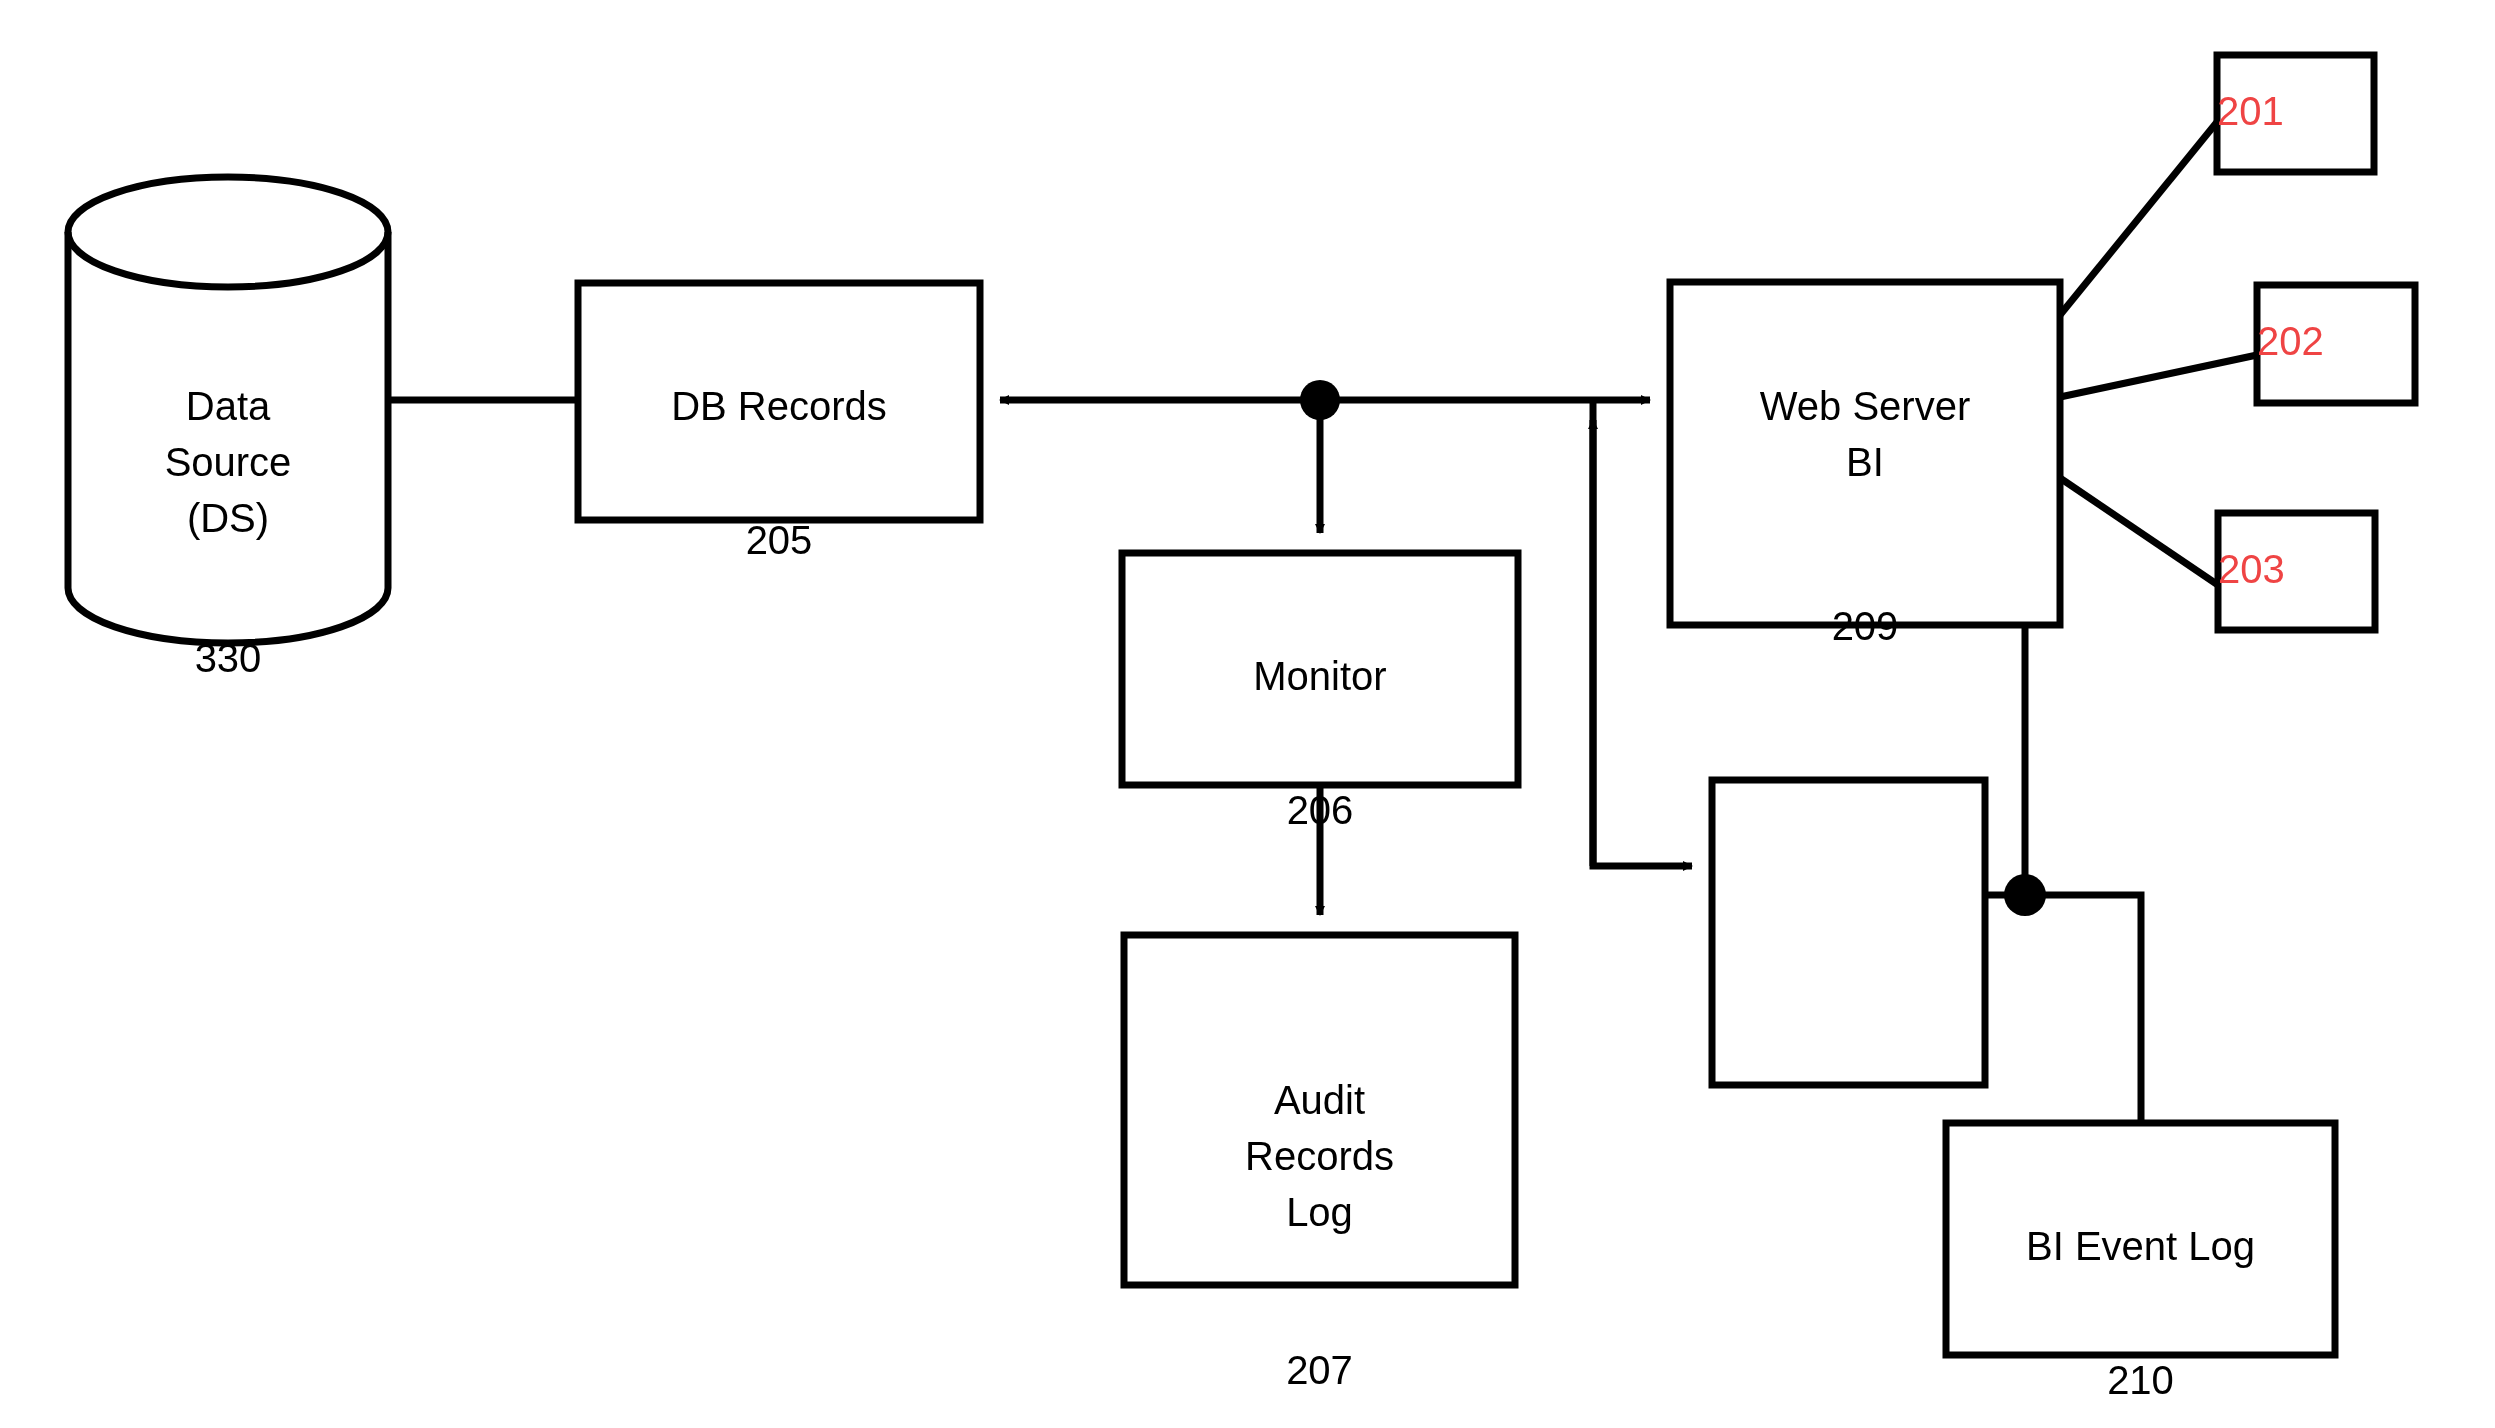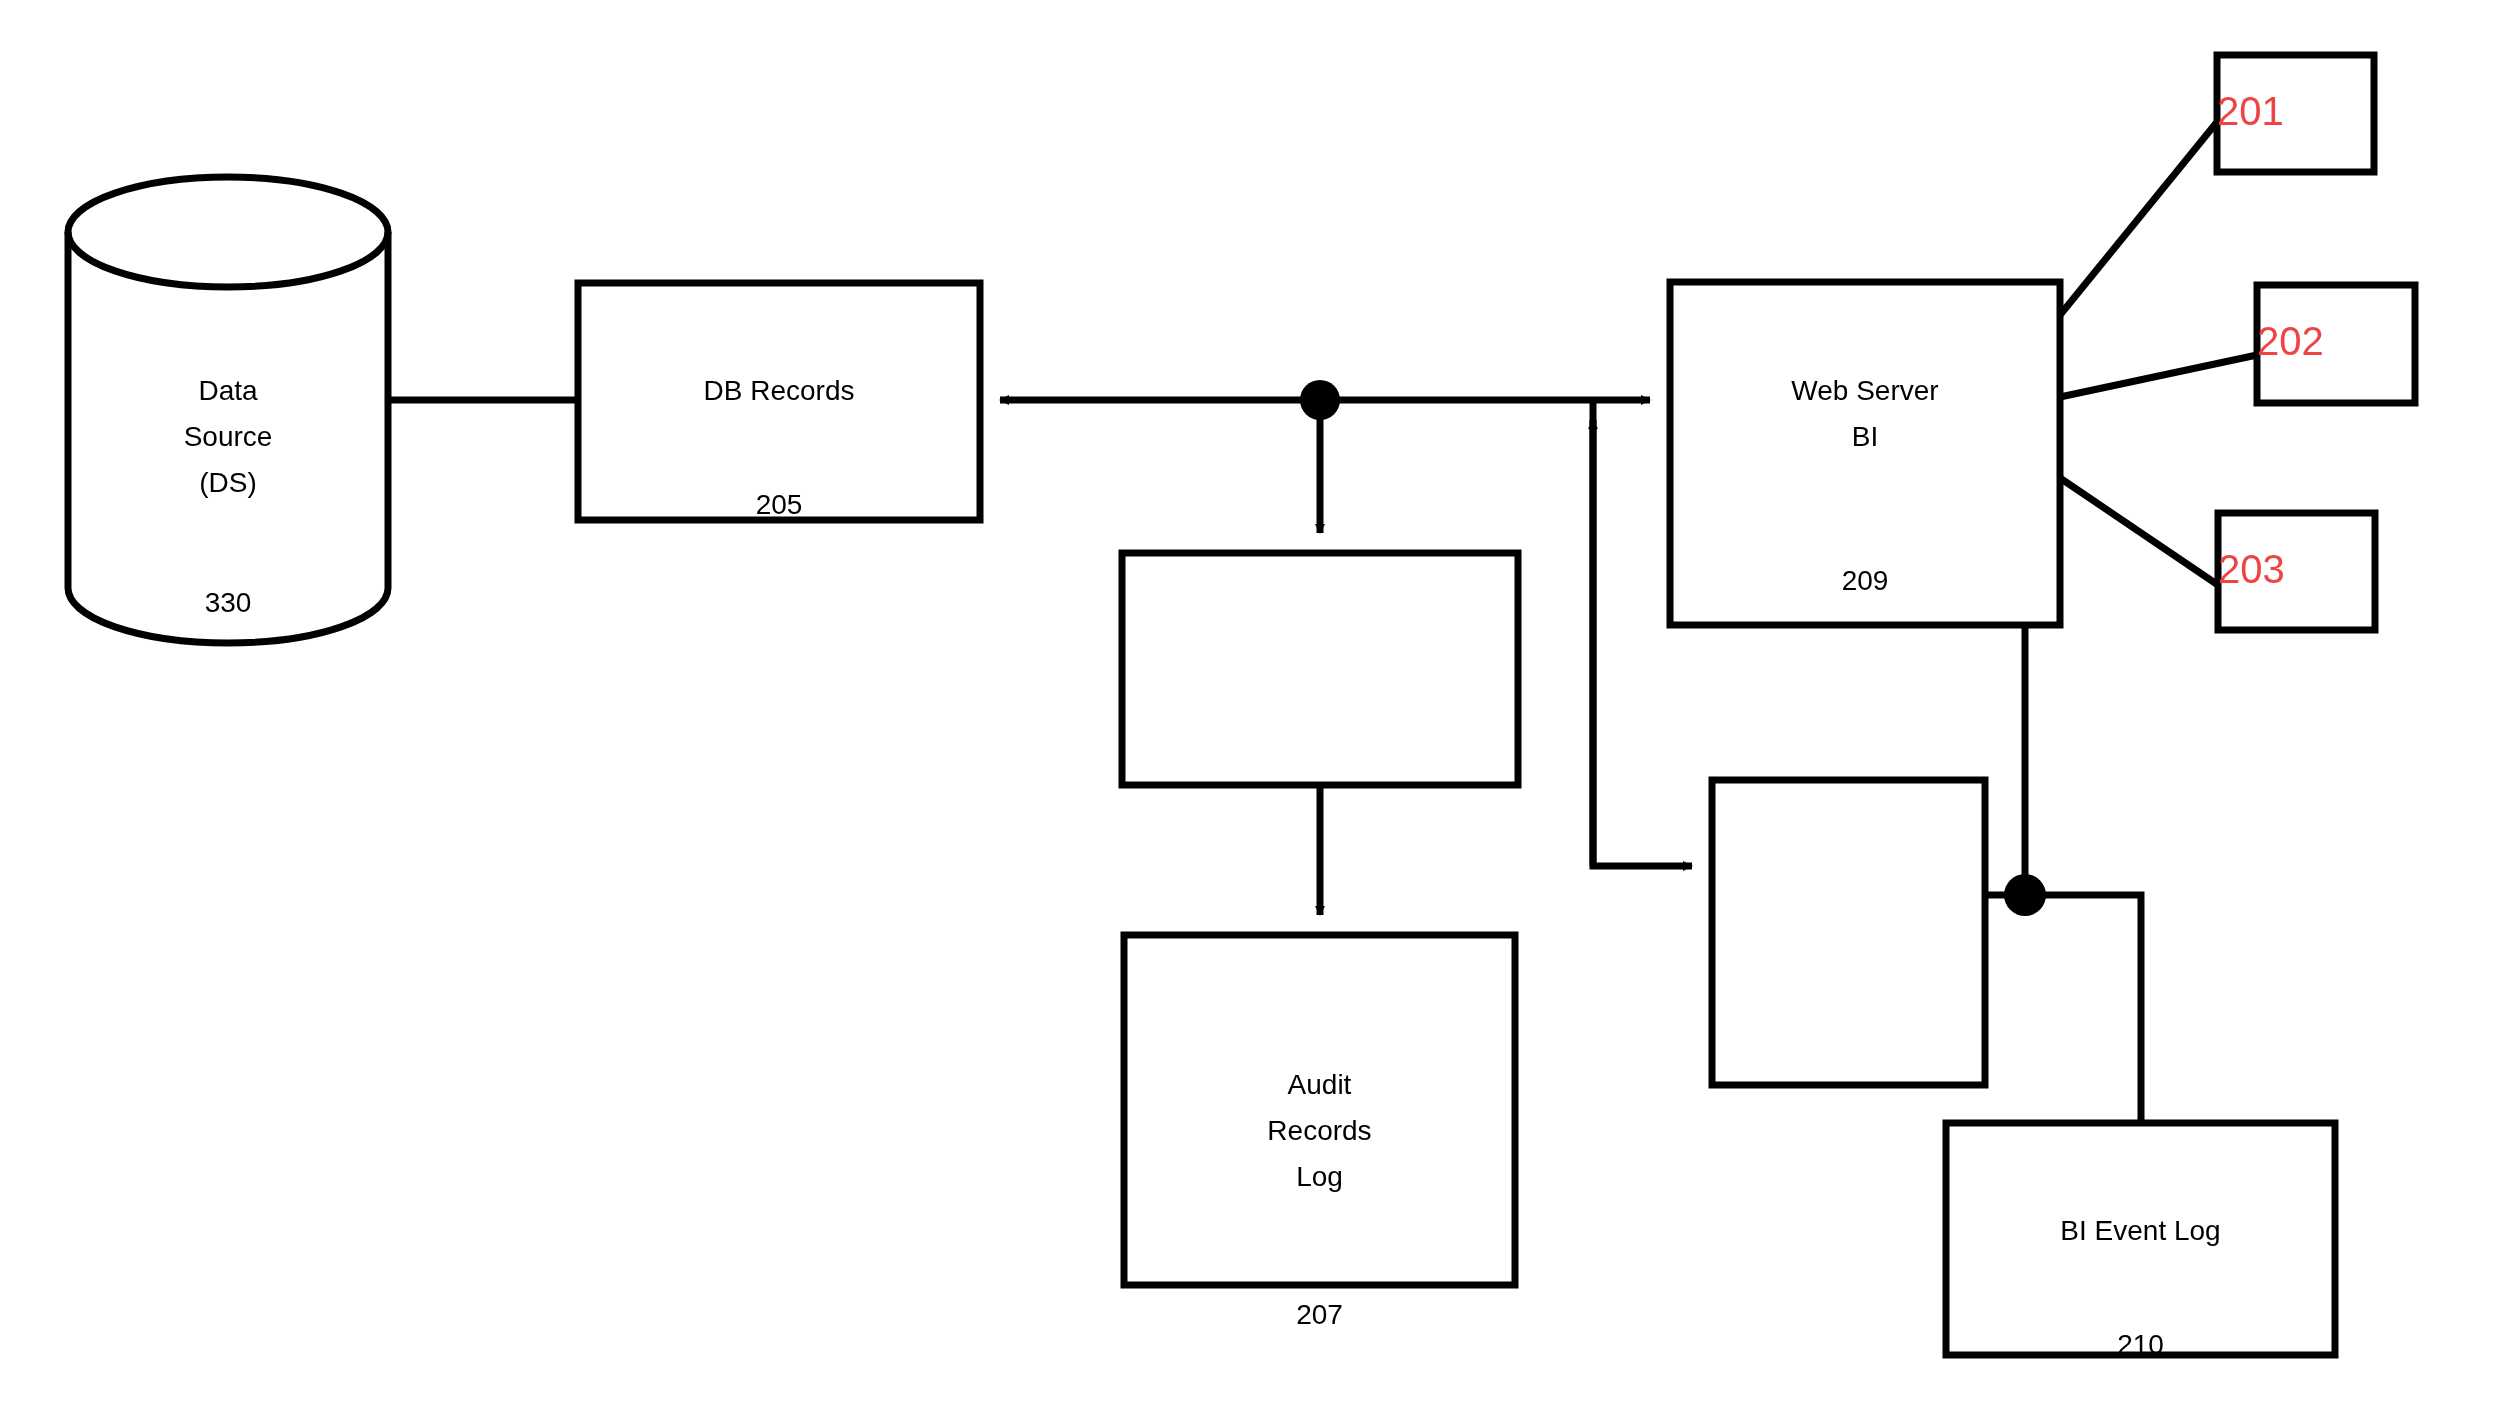--- a/index.html
+++ b/index.html
@@ -22,22 +22,22 @@
     top: 0;
     left: 0;
     width: 2495px;
     height: 1428px;
   }
   .node-label {
     position: absolute;
     text-align: center;
     color: #000000;
     font-family: "Liberation Sans", sans-serif;
-    font-size: 28px;
-    line-height: 46px;
+    font-size: 40px;
+    line-height: 56px;
     white-space: pre-line;
     pointer-events: none;
     user-select: none;
   }
   .ref-label {
     position: absolute;
     color: #ef4444;
     font-family: "Liberation Sans", sans-serif;
     font-size: 40px;
     line-height: 46px;
@@ -120,20 +120,24 @@
 Source
 (DS)</span>
     <span class="num-part" style="margin-top:28px;">330</span>
   </div>
 
   <div class="node-label" style="left:578px; top:322px; width:402px;">
     <span class="title-part">DB Records</span>
     <span class="num-part" style="margin-top:22px;">205</span>
   </div>
 
+  <div class="node-label" style="left:1122px; top:592px; width:396px;">
+    <span class="title-part">Monitor</span>
+    <span class="num-part" style="margin-top:22px;">206</span>
+  </div>
 
   <div class="node-label" style="left:1124px; top:1016px; width:391px;">
     <span class="title-part">Audit
 Records
 Log</span>
     <span class="num-part" style="margin-top:46px;">207</span>
   </div>
 
   <div class="node-label" style="left:1670px; top:322px; width:390px;">
     <span class="title-part">Web Server

